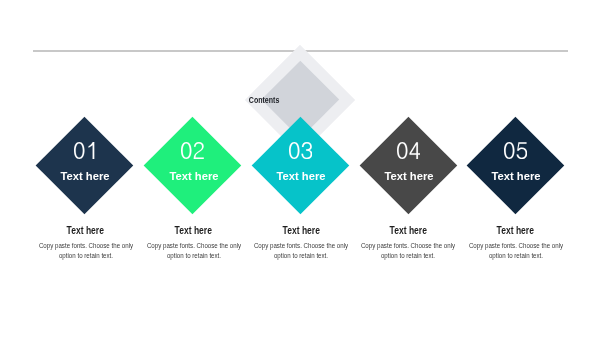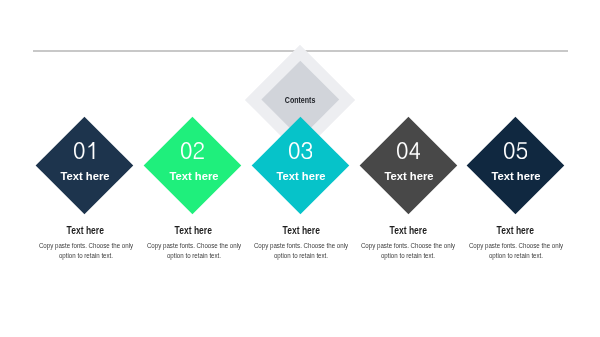--- a/index.html
+++ b/index.html
@@ -14,21 +14,21 @@
 
   .divider { position: absolute; left: 33px; top: 49.8px; width: 534.5px; height: 2.3px; background: #c8c8c8; }
 
   
   .contents-group { position: absolute; left: 245.3px; top: 44.6px; width: 110.4px; height: 110.4px; }
   .dia-outer { position:absolute; width:78.06px; height:78.06px; background:#edeef1;
                transform: rotate(45deg); transform-origin: center; left:16.17px; top:16.17px; }
   .dia-inner { position:absolute; width:54.59px; height:54.59px; background:#d1d4da;
                transform: rotate(45deg); left:27.9px; top:27.9px; }
   .contents-label { will-change:opacity; position:absolute; left:0; top:50.7px; width:110.4px;
-                    text-align:center; font-size:8.8px; line-height:10px;
+                    font-size:8.8px; line-height:10px;
                     font-weight:bold; color:#1b1e24; }
   .contents-label > span { display:inline-block; transform:scaleX(0.80); transform-origin:center; }
 
   
   .item { position: absolute; top: 117.35px; width: 97px; height: 97px; }
   .dia { position:absolute; width:68.9px; height:68.9px; left:14.05px; top:14.05px;
          transform: rotate(45deg); }
   .dia-content { position:absolute; left:0; top:0; width:97px; height:97px; text-align:center; }
   .num { position:absolute; top:25px; left:0; width:97px; height:17px;
          display:flex; align-items:center; justify-content:center; }

